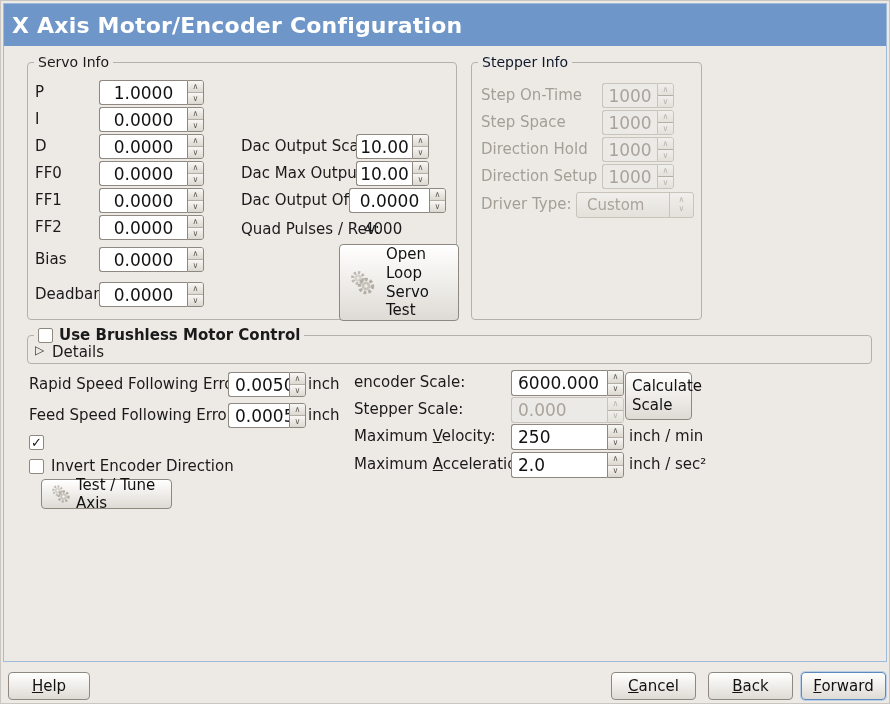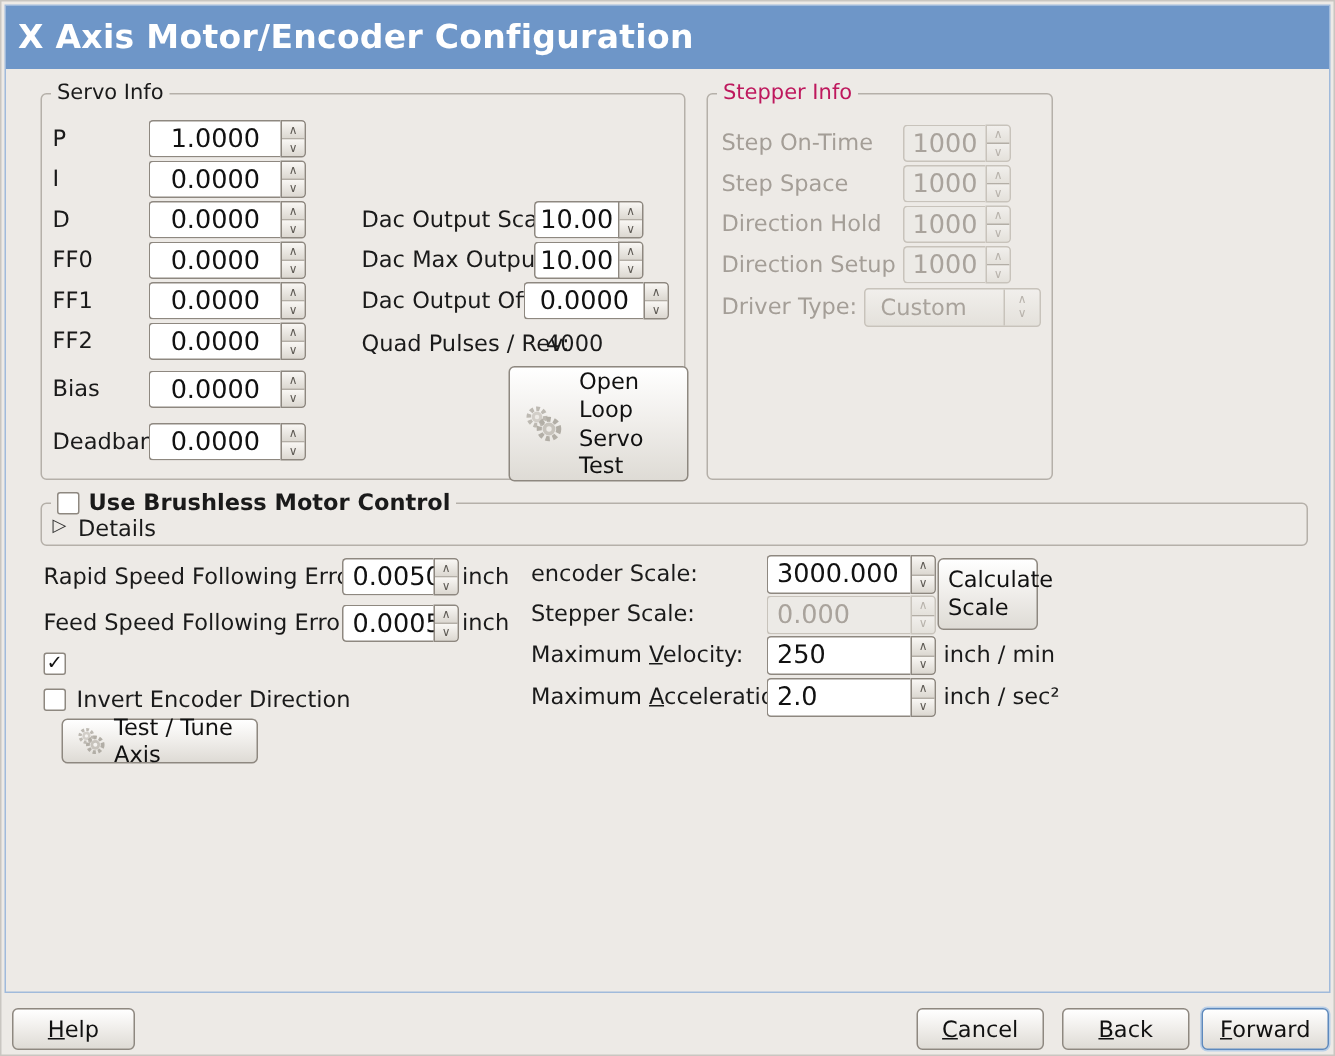--- a/index.html
+++ b/index.html
@@ -21,21 +21,21 @@
   #titlebar .title { color:#ffffff; font-size:22px; font-weight:bold; letter-spacing:0.2px; }
 
   
   .frame {
     position:absolute; border:1px solid #b5b0a9; border-radius:4px;padding-left:32px;
   }
   .frame > .legend {
     position:absolute; top:-9px; left:6px; background:#edeae6; padding:0 4px;
     font-size:14px; color:#1a1a1a; white-space:nowrap;
   }
-  .frame.disabled > .legend { color:#be185d; }
+  .frame.disabled > .legend { color:#0f172a; }
 
   .lbl { position:absolute; white-space:nowrap; line-height:25px; }
   .lbl.dis { color:#a49e97; }
 
   
   .entryrow { position:absolute; display:flex; height:25px; }
   .entry {
     background:#ffffff; border:1px solid #8e8880; border-right:none;
     border-radius:3px 0 0 3px; display:flex; align-items:center; padding:0 6px;
     font-size:17px; color:#111;
@@ -298,21 +298,21 @@
       <div class="entry" style="width:61px;">0.0005</div>
       <div class="spin">
           <span>∧</span>
           <span>∨</span>
         </div>
     </div>
     <span class="unit" style="left:304px; top:399px;">inch</span>
 
     <span class="lbl" style="left:350px; top:366px;">encoder Scale:</span>
     <div class="entryrow" style="left:507px; top:366px; height:26px;">
-      <div class="entry" style="width:96px;">3000.000</div>
+      <div class="entry" style="width:96px;">6000.000</div>
       <div class="spin">
           <span>∧</span>
           <span>∨</span>
         </div>
     </div>
     <div class="btn multiline" style="left:621px; top:368px; width:67px; height:48px; line-height:1.3; padding:2px 6px; justify-content:flex-start; text-align:left;">Calculate Scale</div>
 
     <span class="lbl" style="left:350px; top:393px;">Stepper Scale:</span>
     <div class="entryrow dis" style="left:507px; top:393px; height:26px;">
       <div class="entry" style="width:96px;">0.000</div>

